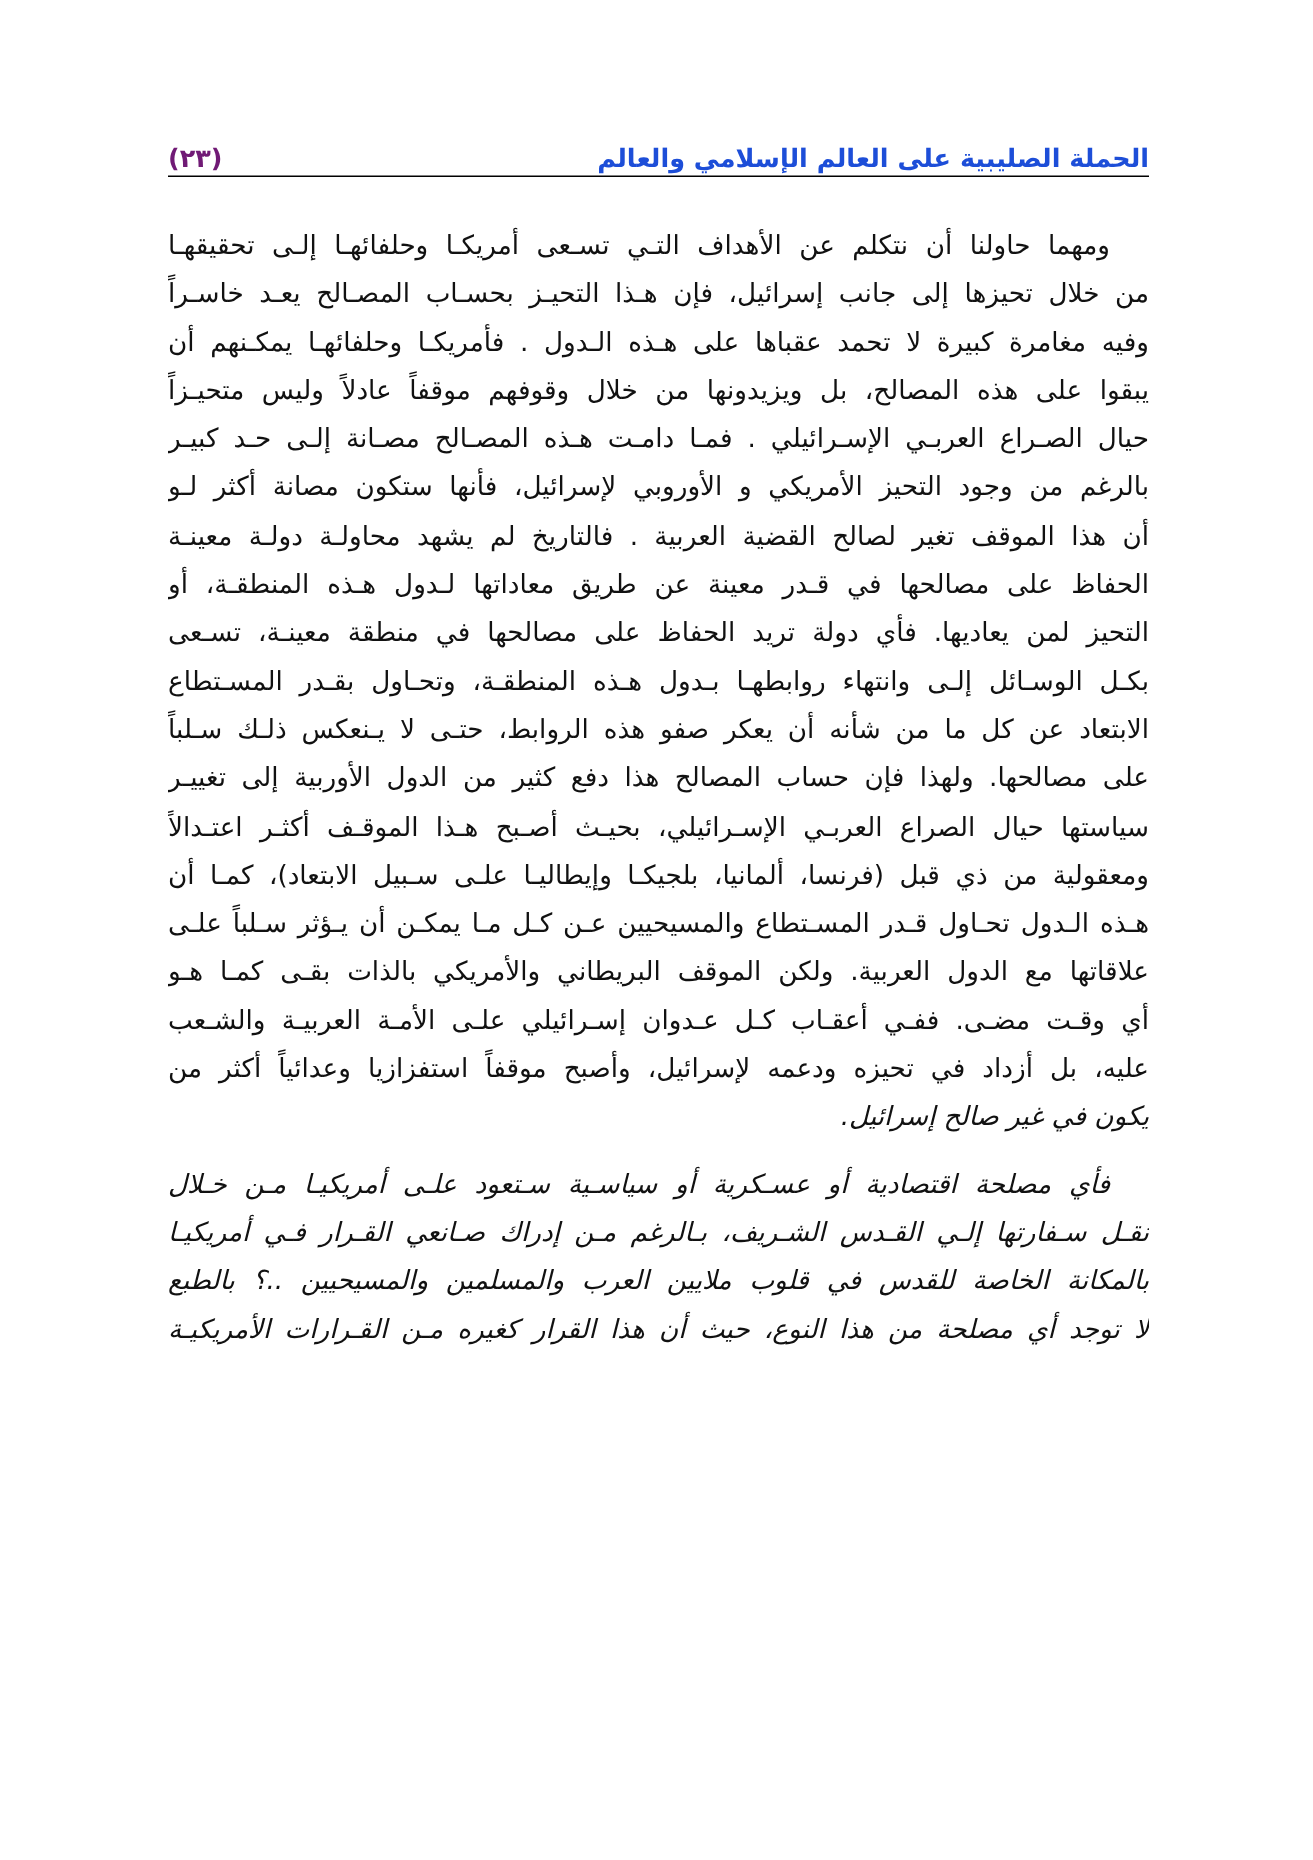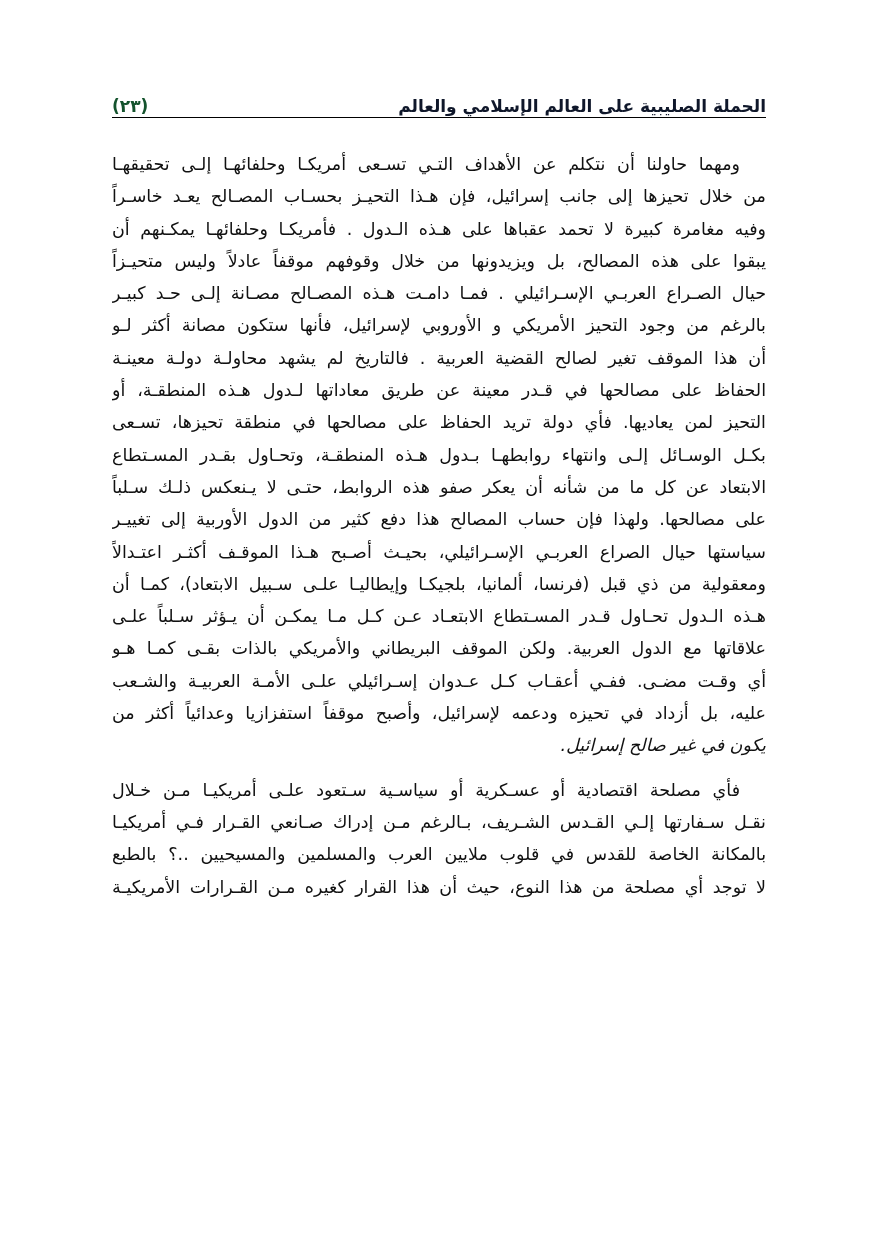--- a/index.html
+++ b/index.html
@@ -24,28 +24,28 @@
       display: flex;
       flex-direction: row;
       justify-content: space-between;
       align-items: flex-end;
       direction: rtl;
     }
     .header-title {
       font-family: "DejaVu Sans", sans-serif;
       font-weight: bold;
       font-size: 17px;
-      color: #0f172a;
+      color: #1d4ed8;
       letter-spacing: -0.2px;
     }
     .header-page {
       font-family: "DejaVu Sans", sans-serif;
       font-weight: bold;
       font-size: 17px;
-      color: #14532d;
+      color: #701a75;
       text-align: center;
     }
     .header-rule {
       position: absolute;
       top: 117px;
       left: 112px;
       width: 654px;
       height: 0;
       border-top: 1.5px solid #000;
     }
@@ -54,20 +54,21 @@
       top: 148px;
       left: 112px;
       width: 654px;
       direction: rtl;
     }
     .paragraph {
       margin: 0;
     }
     .paragraph + .paragraph {
       margin-top: 12px;
+      font-style: italic;
     }
     .line {
       display: block;
       font-size: 17.5px;
       line-height: 32.3px;
       height: 32.3px;
       white-space: nowrap;
       text-align: justify;
       text-align-last: justify;
       overflow: hidden;
@@ -92,27 +93,27 @@
 <main class="body-text">
   <p class="paragraph">
     <span class="line first">ومهما حاولنا أن نتكلم عن الأهداف التـي تسـعى أمريكـا وحلفائهـا إلـى تحقيقهـا</span>
     <span class="line">من خلال تحيزها إلى جانب إسرائيل، فإن هـذا التحيـز بحسـاب المصـالح يعـد خاسـراً</span>
     <span class="line">وفيه مغامرة كبيرة لا تحمد عقباها على هـذه الـدول . فأمريكـا وحلفائهـا يمكـنهم أن</span>
     <span class="line">يبقوا على هذه المصالح، بل ويزيدونها من خلال وقوفهم موقفاً عادلاً وليس متحيـزاً</span>
     <span class="line">حيال الصـراع العربـي الإسـرائيلي . فمـا دامـت هـذه المصـالح مصـانة إلـى حـد كبيـر</span>
     <span class="line">بالرغم من وجود التحيز الأمريكي و الأوروبي لإسرائيل، فأنها ستكون مصانة أكثر لـو</span>
     <span class="line">أن هذا الموقف تغير لصالح القضية العربية . فالتاريخ لم يشهد محاولـة دولـة معينـة</span>
     <span class="line">الحفاظ على مصالحها في قـدر معينة عن طريق معاداتها لـدول هـذه المنطقـة، أو</span>
-    <span class="line">التحيز لمن يعاديها. فأي دولة تريد الحفاظ على مصالحها في منطقة تحيزها، تسـعى</span>
+    <span class="line">التحيز لمن يعاديها. فأي دولة تريد الحفاظ على مصالحها في منطقة معينـة، تسـعى</span>
     <span class="line">بكـل الوسـائل إلـى وانتهاء روابطهـا بـدول هـذه المنطقـة، وتحـاول بقـدر المسـتطاع</span>
     <span class="line">الابتعاد عن كل ما من شأنه أن يعكر صفو هذه الروابط، حتـى لا يـنعكس ذلـك سـلباً</span>
     <span class="line">على مصالحها. ولهذا فإن حساب المصالح هذا دفع كثير من الدول الأوربية إلى تغييـر</span>
     <span class="line">سياستها حيال الصراع العربـي الإسـرائيلي، بحيـث أصـبح هـذا الموقـف أكثـر اعتـدالاً</span>
     <span class="line">ومعقولية من ذي قبل (فرنسا، ألمانيا، بلجيكـا وإيطاليـا علـى سـبيل الابتعاد)، كمـا أن</span>
-    <span class="line">هـذه الـدول تحـاول قـدر المسـتطاع الابتعـاد عـن كـل مـا يمكـن أن يـؤثر سـلباً علـى</span>
+    <span class="line">هـذه الـدول تحـاول قـدر المسـتطاع والمسيحيين عـن كـل مـا يمكـن أن يـؤثر سـلباً علـى</span>
     <span class="line">علاقاتها مع الدول العربية. ولكن الموقف البريطاني والأمريكي بالذات بقـى كمـا هـو</span>
     <span class="line">أي وقـت مضـى. ففـي أعقـاب كـل عـدوان إسـرائيلي علـى الأمـة العربيـة والشـعب</span>
     <span class="line">عليه، بل أزداد في تحيزه ودعمه لإسرائيل، وأصبح موقفاً استفزازيا وعدائياً أكثر من</span>
     <span class="line last">يكون في غير صالح إسرائيل.</span>
   </p>
   <p class="paragraph">
     <span class="line first">فأي مصلحة اقتصادية أو عسـكرية أو سياسـية سـتعود علـى أمريكيـا مـن خـلال</span>
     <span class="line">نقـل سـفارتها إلـي القـدس الشـريف، بـالرغم مـن إدراك صـانعي القـرار فـي أمريكيـا</span>
     <span class="line">بالمكانة الخاصة للقدس في قلوب ملايين العرب والمسلمين والمسيحيين ..؟  بالطبع</span>
     <span class="line">لا توجد أي مصلحة من هذا النوع، حيث أن هذا القرار كغيره مـن القـرارات الأمريكيـة</span>

